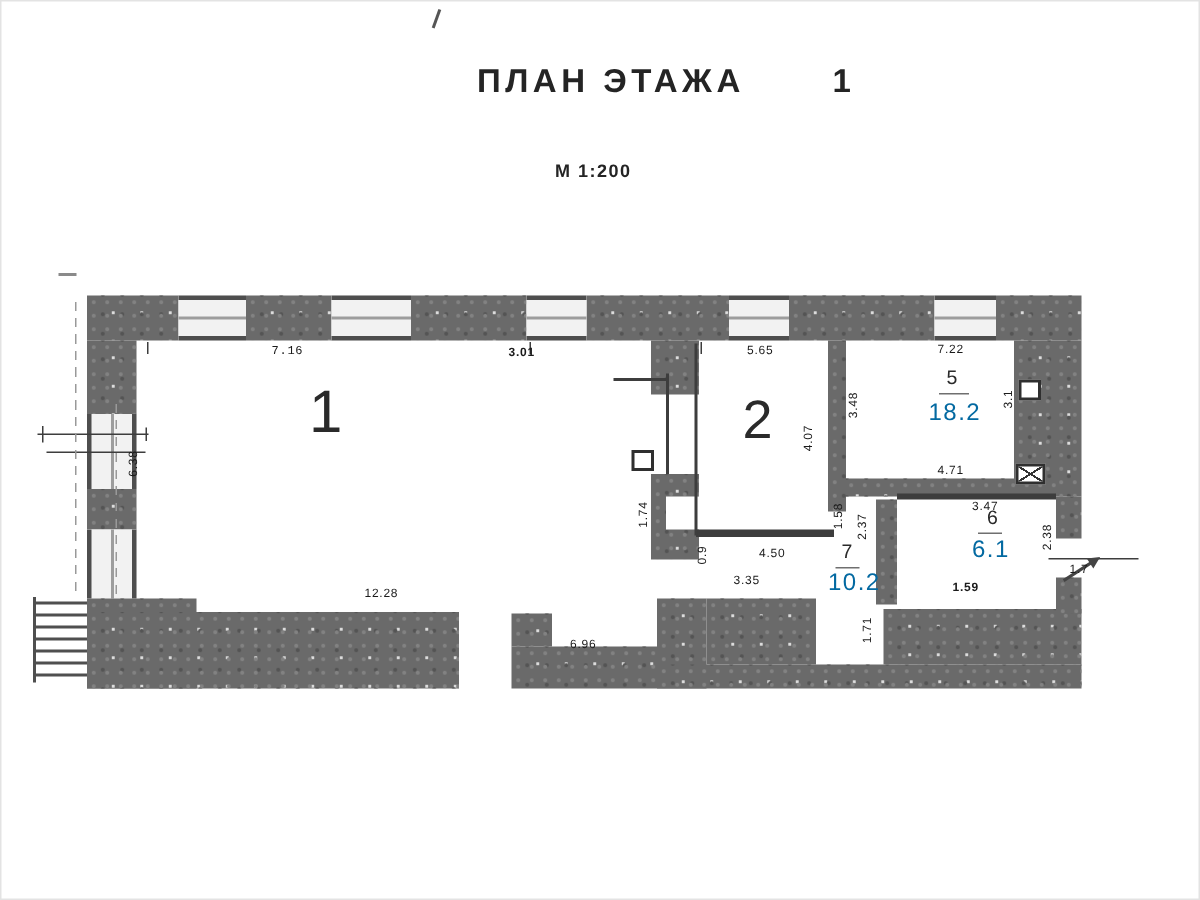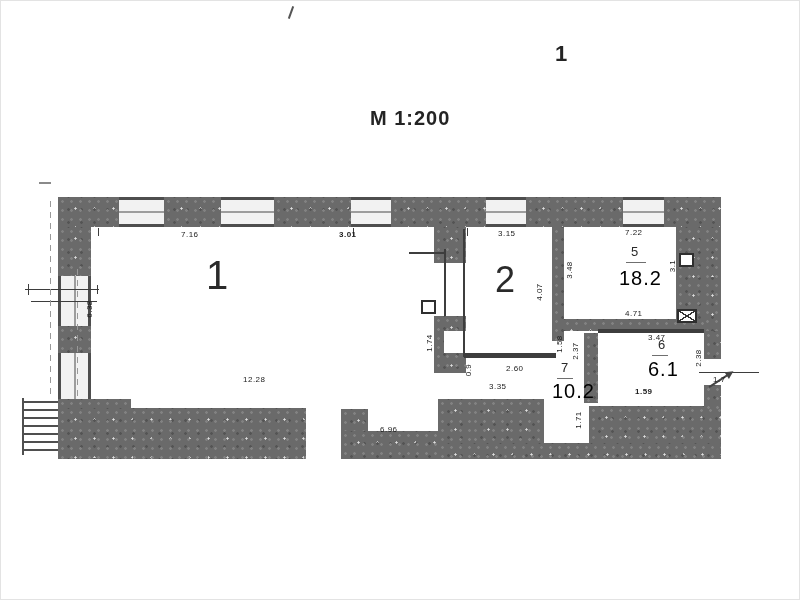--- a/index.html
+++ b/index.html
@@ -20,40 +20,41 @@
   .lnl{position:absolute;background:#6f6f6f;}
   .white{position:absolute;background:#fff;}
   .st{position:absolute;background:#4f4f4f;}
   .dash{position:absolute;width:1px;background:repeating-linear-gradient(to bottom,#999 0 6px,transparent 6px 11px);}
   .d{position:absolute;font-size:8px;letter-spacing:.5px;color:#1b1b1b;white-space:nowrap;}
   .dr{position:absolute;font-size:8px;letter-spacing:.5px;color:#1b1b1b;white-space:nowrap;
       transform:translate(-50%,-50%) rotate(-90deg);}
   .rn1{position:absolute;font-size:40px;font-weight:400;color:#2a2a2a;}
   .rn2{position:absolute;font-size:36px;font-weight:400;color:#2a2a2a;}
   .rno{position:absolute;font-size:13px;color:#2a2a2a;}
-  .rar{position:absolute;font-size:20px;color:#000000;letter-spacing:1px;}
+  .rar{position:absolute;font-size:16px;color:#0369a1;letter-spacing:1px;}
   .box{position:absolute;background:#fff;border:2px solid #2f2f2f;box-sizing:border-box;}
   .xbox{position:absolute;background:
         linear-gradient(to top right,transparent 46%,#333 46% 54%,transparent 54%),
         linear-gradient(to bottom right,transparent 46%,#333 46% 54%,transparent 54%),#fff;
         border:2px solid #2f2f2f;box-sizing:border-box;}
   .title{position:absolute;font-size:22px;font-weight:bold;letter-spacing:3px;color:#242424;}
-  .scale{position:absolute;font-size:20px;font-weight:bold;letter-spacing:1px;color:#242424;}
+  .scale{position:absolute;font-size:12px;font-weight:bold;letter-spacing:1px;color:#242424;}
   .arrow{position:absolute;width:26px;height:2px;background:#444;transform:rotate(-33deg);}
   .arrow::after{content:"";position:absolute;right:-3px;top:-3px;border-left:8px solid #444;
                 border-top:4px solid transparent;border-bottom:4px solid transparent;}
 </style>
 </head>
 <body>
 
 <div class="page">
 
   <div class="ln" style="left:289px;top:5px;width:2px;height:13px;transform:rotate(20deg);background:#555;"></div>
   <div class="ln" style="left:38px;top:181px;width:12px;height:2px;background:#8a8a8a;"></div>
 
+  <div class="title" style="left:317px;top:40px;">ПЛАН ЭТАЖА</div>
   <div class="title" style="left:554px;top:40px;">1</div>
   <div class="scale" style="left:369px;top:106px;">М 1:200</div>
 
   <div class="w" style="left:57px;top:196px;width:61px;height:30px;"></div>
   <div class="w" style="left:163px;top:196px;width:57px;height:30px;"></div>
   <div class="w" style="left:273px;top:196px;width:77px;height:30px;"></div>
   <div class="w" style="left:390px;top:196px;width:95px;height:30px;"></div>
   <div class="w" style="left:525px;top:196px;width:97px;height:30px;"></div>
   <div class="w" style="left:663px;top:196px;width:57px;height:30px;"></div>
 
@@ -130,30 +131,30 @@
   <div class="rar" style="left:618px;top:266px;">18.2</div>
 
   <div class="rno" style="left:560px;top:359px;">7</div>
   <div class="lnl" style="left:556px;top:377px;width:16px;height:1px;"></div>
   <div class="rar" style="left:551px;top:379px;">10.2</div>
 
   <div class="rno" style="left:657px;top:336px;">6</div>
   <div class="lnl" style="left:651px;top:354px;width:16px;height:1px;"></div>
   <div class="rar" style="left:647px;top:357px;">6.1</div>
 
-  <div class="d" style="left:180px;top:229px;">7.16</div>
+  <div class="d" style="left:180px;top:229px;font-family:Liberation Mono, monospace;">7.16</div>
   <div class="d" style="left:338px;top:229px;font-weight:bold;">3.01</div>
-  <div class="d" style="left:497px;top:228px;">3.15</div>
+  <div class="d" style="left:497px;top:228px;">5.65</div>
   <div class="d" style="left:624px;top:227px;">7.22</div>
-  <div class="d" style="left:242px;top:374px;">12.28</div>
+  <div class="d" style="left:242px;top:390px;">12.28</div>
   <div class="d" style="left:379px;top:424px;">6.96</div>
   <div class="d" style="left:624px;top:308px;">4.71</div>
   <div class="d" style="left:647px;top:332px;">3.47</div>
   <div class="d" style="left:634px;top:386px;font-weight:bold;">1.59</div>
-  <div class="d" style="left:505px;top:363px;">2.60</div>
+  <div class="d" style="left:505px;top:363px;">4.50</div>
   <div class="d" style="left:488px;top:381px;">3.35</div>
   <div class="d" style="left:712px;top:374px;">1.7</div>
 
   <div class="dr" style="left:88px;top:308px;">6.38</div>
   <div class="dr" style="left:428px;top:342px;">1.74</div>
   <div class="dr" style="left:538px;top:291px;">4.07</div>
   <div class="dr" style="left:568px;top:269px;">3.48</div>
   <div class="dr" style="left:671px;top:265px;">3.1</div>
   <div class="dr" style="left:697px;top:357px;">2.38</div>
   <div class="dr" style="left:467px;top:369px;">0.9</div>

